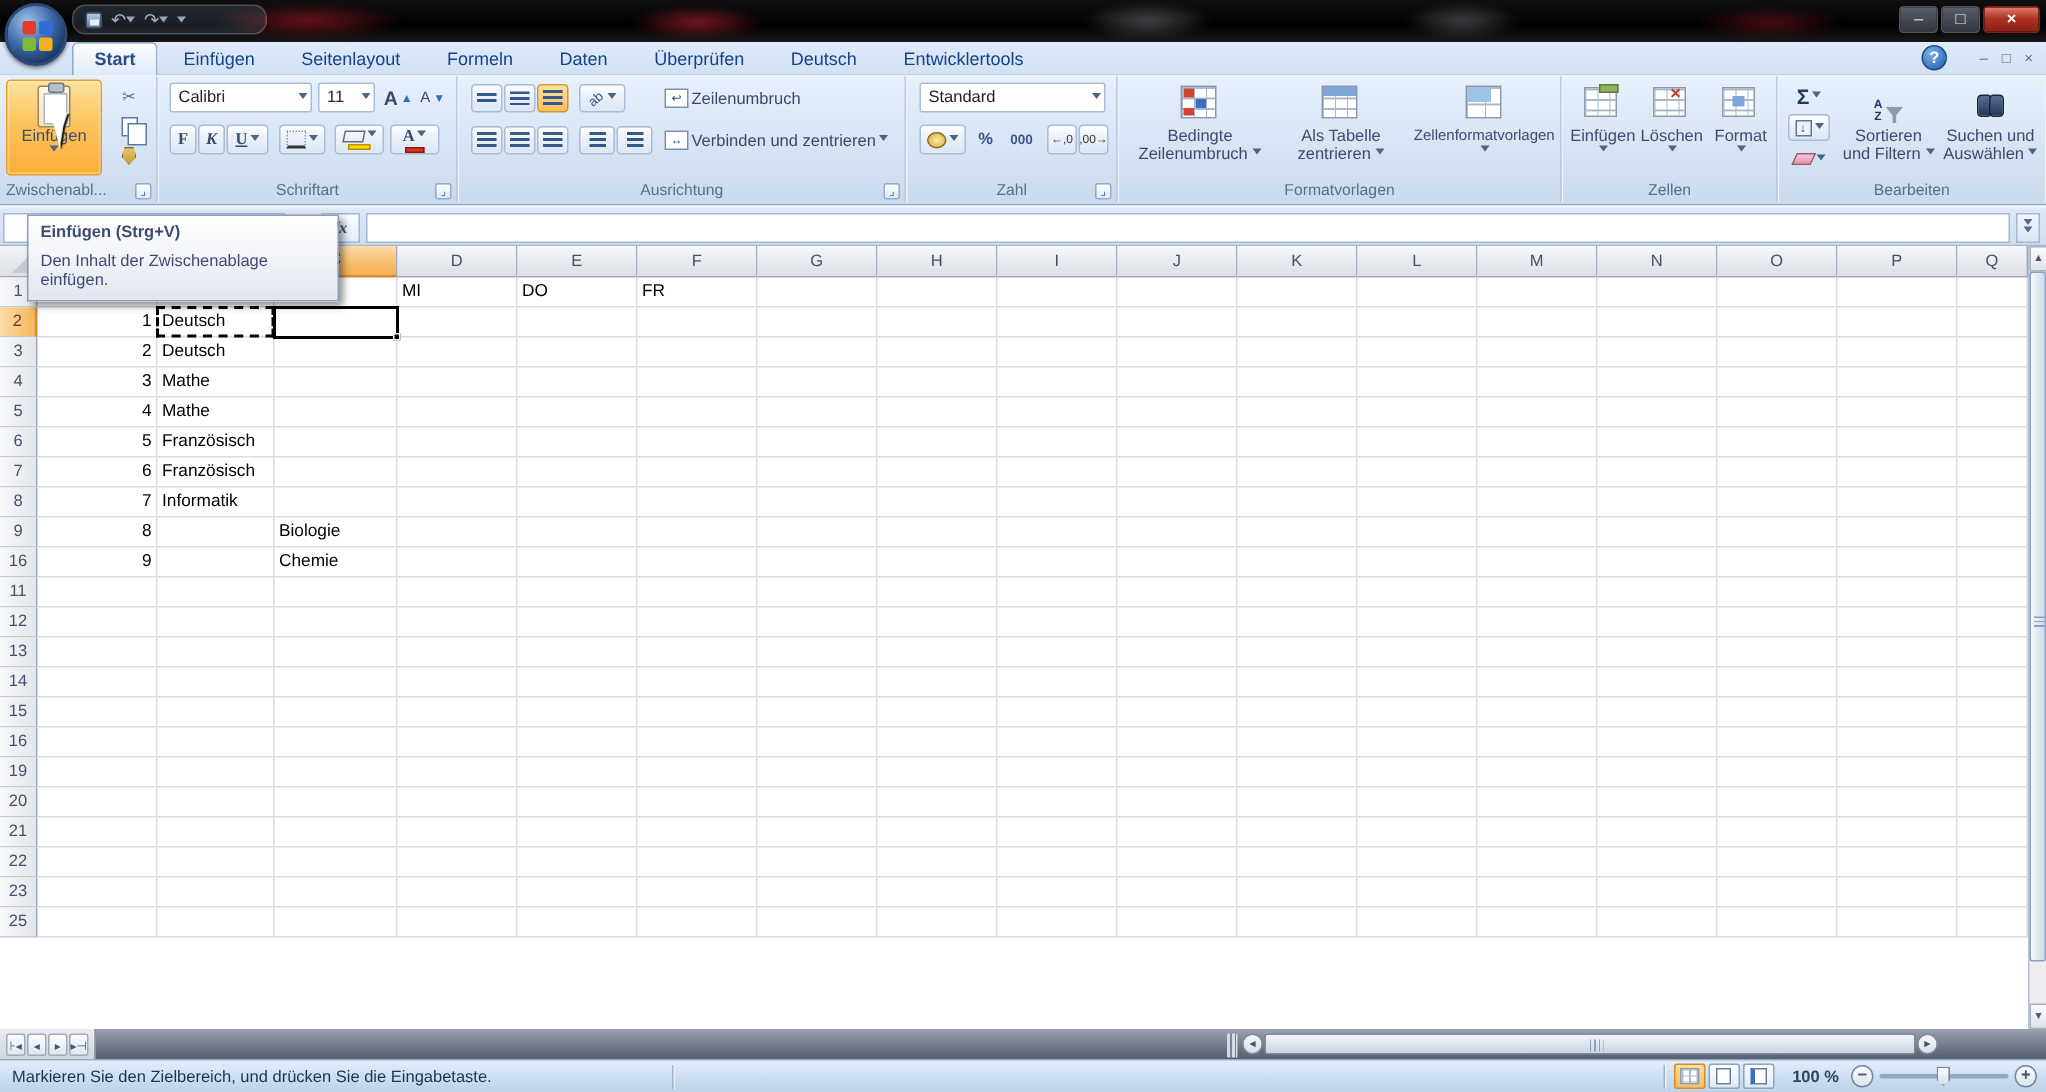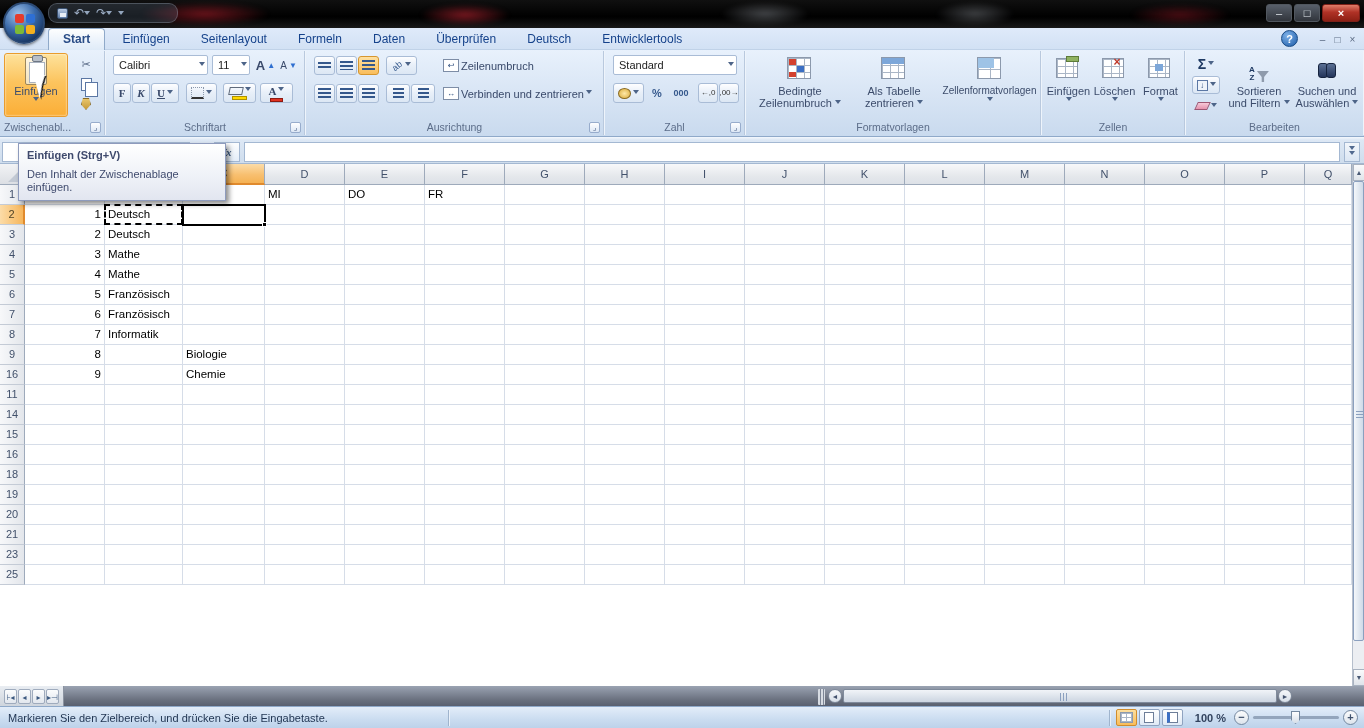--- a/index.html
+++ b/index.html
@@ -653,20 +653,60 @@
         <div class="gcell" style="width: 80px;"></div>
         <div class="gcell" style="width: 80px;"></div>
         <div class="gcell" style="width: 80px;"></div>
         <div class="gcell" style="width: 80px;"></div>
         <div class="gcell" style="width: 80px;"></div>
         <div class="gcell" style="width: 80px;"></div>
         <div class="gcell" style="width: 80px;"></div>
         <div class="gcell" style="width: 47px;"></div>
       </div>
       <div class="grow">
+        <div class="rhead">12</div>
+        <div class="gcell" style="width: 80px;"></div>
+        <div class="gcell" style="width: 78px;"></div>
+        <div class="gcell" style="width: 82px;"></div>
+        <div class="gcell" style="width: 80px;"></div>
+        <div class="gcell" style="width: 80px;"></div>
+        <div class="gcell" style="width: 80px;"></div>
+        <div class="gcell" style="width: 80px;"></div>
+        <div class="gcell" style="width: 80px;"></div>
+        <div class="gcell" style="width: 80px;"></div>
+        <div class="gcell" style="width: 80px;"></div>
+        <div class="gcell" style="width: 80px;"></div>
+        <div class="gcell" style="width: 80px;"></div>
+        <div class="gcell" style="width: 80px;"></div>
+        <div class="gcell" style="width: 80px;"></div>
+        <div class="gcell" style="width: 80px;"></div>
+        <div class="gcell" style="width: 80px;"></div>
+        <div class="gcell" style="width: 47px;"></div>
+      </div>
+      <div class="grow">
+        <div class="rhead">13</div>
+        <div class="gcell" style="width: 80px;"></div>
+        <div class="gcell" style="width: 78px;"></div>
+        <div class="gcell" style="width: 82px;"></div>
+        <div class="gcell" style="width: 80px;"></div>
+        <div class="gcell" style="width: 80px;"></div>
+        <div class="gcell" style="width: 80px;"></div>
+        <div class="gcell" style="width: 80px;"></div>
+        <div class="gcell" style="width: 80px;"></div>
+        <div class="gcell" style="width: 80px;"></div>
+        <div class="gcell" style="width: 80px;"></div>
+        <div class="gcell" style="width: 80px;"></div>
+        <div class="gcell" style="width: 80px;"></div>
+        <div class="gcell" style="width: 80px;"></div>
+        <div class="gcell" style="width: 80px;"></div>
+        <div class="gcell" style="width: 80px;"></div>
+        <div class="gcell" style="width: 80px;"></div>
+        <div class="gcell" style="width: 47px;"></div>
+      </div>
+      <div class="grow">
         <div class="rhead">14</div>
         <div class="gcell" style="width: 80px;"></div>
         <div class="gcell" style="width: 78px;"></div>
         <div class="gcell" style="width: 82px;"></div>
         <div class="gcell" style="width: 80px;"></div>
         <div class="gcell" style="width: 80px;"></div>
         <div class="gcell" style="width: 80px;"></div>
         <div class="gcell" style="width: 80px;"></div>
         <div class="gcell" style="width: 80px;"></div>
         <div class="gcell" style="width: 80px;"></div>
@@ -713,40 +753,20 @@
         <div class="gcell" style="width: 80px;"></div>
         <div class="gcell" style="width: 80px;"></div>
         <div class="gcell" style="width: 80px;"></div>
         <div class="gcell" style="width: 80px;"></div>
         <div class="gcell" style="width: 80px;"></div>
         <div class="gcell" style="width: 80px;"></div>
         <div class="gcell" style="width: 80px;"></div>
         <div class="gcell" style="width: 47px;"></div>
       </div>
       <div class="grow">
-        <div class="rhead">18</div>
-        <div class="gcell" style="width: 80px;"></div>
-        <div class="gcell" style="width: 78px;"></div>
-        <div class="gcell" style="width: 82px;"></div>
-        <div class="gcell" style="width: 80px;"></div>
-        <div class="gcell" style="width: 80px;"></div>
-        <div class="gcell" style="width: 80px;"></div>
-        <div class="gcell" style="width: 80px;"></div>
-        <div class="gcell" style="width: 80px;"></div>
-        <div class="gcell" style="width: 80px;"></div>
-        <div class="gcell" style="width: 80px;"></div>
-        <div class="gcell" style="width: 80px;"></div>
-        <div class="gcell" style="width: 80px;"></div>
-        <div class="gcell" style="width: 80px;"></div>
-        <div class="gcell" style="width: 80px;"></div>
-        <div class="gcell" style="width: 80px;"></div>
-        <div class="gcell" style="width: 80px;"></div>
-        <div class="gcell" style="width: 47px;"></div>
-      </div>
-      <div class="grow">
         <div class="rhead">19</div>
         <div class="gcell" style="width: 80px;"></div>
         <div class="gcell" style="width: 78px;"></div>
         <div class="gcell" style="width: 82px;"></div>
         <div class="gcell" style="width: 80px;"></div>
         <div class="gcell" style="width: 80px;"></div>
         <div class="gcell" style="width: 80px;"></div>
         <div class="gcell" style="width: 80px;"></div>
         <div class="gcell" style="width: 80px;"></div>
         <div class="gcell" style="width: 80px;"></div>
@@ -774,20 +794,40 @@
         <div class="gcell" style="width: 80px;"></div>
         <div class="gcell" style="width: 80px;"></div>
         <div class="gcell" style="width: 80px;"></div>
         <div class="gcell" style="width: 80px;"></div>
         <div class="gcell" style="width: 80px;"></div>
         <div class="gcell" style="width: 80px;"></div>
         <div class="gcell" style="width: 47px;"></div>
       </div>
       <div class="grow">
         <div class="rhead">21</div>
+        <div class="gcell" style="width: 80px;"></div>
+        <div class="gcell" style="width: 78px;"></div>
+        <div class="gcell" style="width: 82px;"></div>
+        <div class="gcell" style="width: 80px;"></div>
+        <div class="gcell" style="width: 80px;"></div>
+        <div class="gcell" style="width: 80px;"></div>
+        <div class="gcell" style="width: 80px;"></div>
+        <div class="gcell" style="width: 80px;"></div>
+        <div class="gcell" style="width: 80px;"></div>
+        <div class="gcell" style="width: 80px;"></div>
+        <div class="gcell" style="width: 80px;"></div>
+        <div class="gcell" style="width: 80px;"></div>
+        <div class="gcell" style="width: 80px;"></div>
+        <div class="gcell" style="width: 80px;"></div>
+        <div class="gcell" style="width: 80px;"></div>
+        <div class="gcell" style="width: 80px;"></div>
+        <div class="gcell" style="width: 47px;"></div>
+      </div>
+      <div class="grow">
+        <div class="rhead">22</div>
         <div class="gcell" style="width: 80px;"></div>
         <div class="gcell" style="width: 78px;"></div>
         <div class="gcell" style="width: 82px;"></div>
         <div class="gcell" style="width: 80px;"></div>
         <div class="gcell" style="width: 80px;"></div>
         <div class="gcell" style="width: 80px;"></div>
         <div class="gcell" style="width: 80px;"></div>
         <div class="gcell" style="width: 80px;"></div>
         <div class="gcell" style="width: 80px;"></div>
         <div class="gcell" style="width: 80px;"></div>

